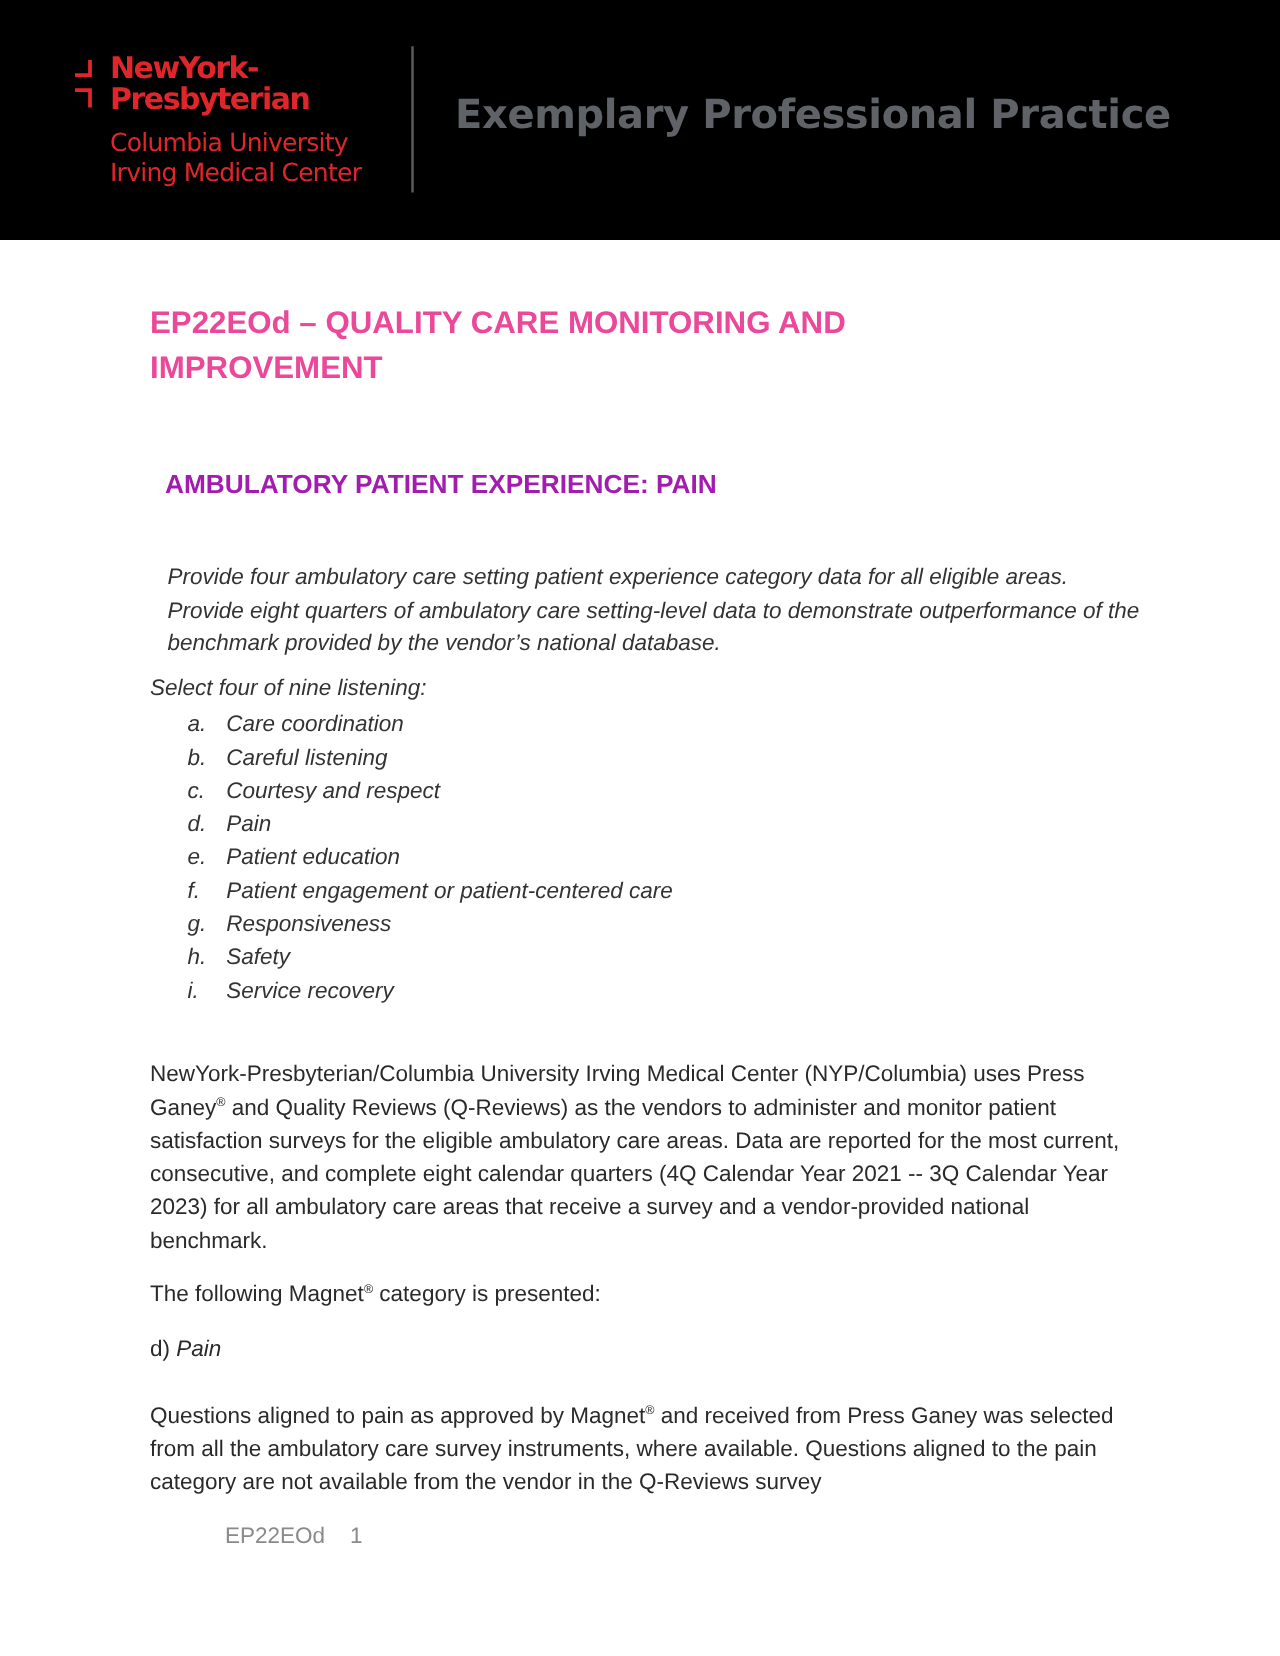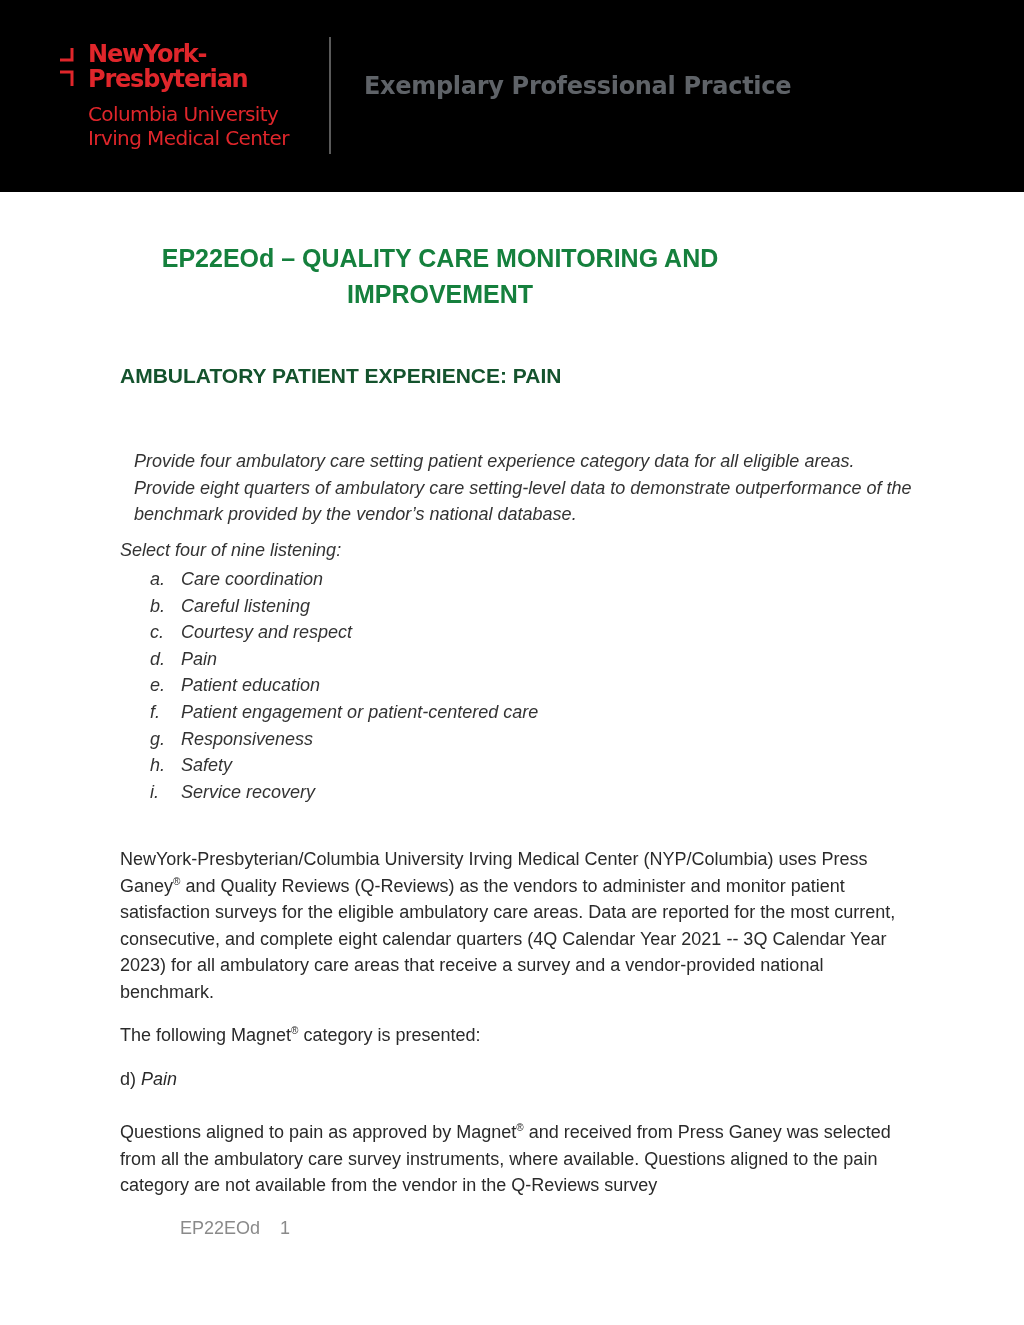--- a/index.html
+++ b/index.html
@@ -64,51 +64,50 @@
       width: 2px;
       height: 117px;
       background: #5a5a5a;
     }
     .header-title {
       position: absolute;
       left: 364px;
       top: 72px;
       font-family: "DejaVu Sans", sans-serif;
       font-weight: bold;
-      font-size: 24px;
+      font-size: 32px;
       letter-spacing: -0.3px;
       color: #5f6368;
       white-space: nowrap;
     }
     .content {
       position: absolute;
       left: 120px;
       top: 240px;
       width: 800px;
     }
     .doc-title {
       margin: 0;
       font-weight: bold;
       font-size: 25px;
       line-height: 36px;
-      color: #15803d;
+      color: #ec4899;
       position: absolute;
       top: 0;
       left: 0;
       width: 640px;
-      text-align: center;
     }
     .section-title {
       position: absolute;
       left: 0;
       top: 124px;
-      margin: 0;
+      margin: 12px;
       font-weight: bold;
       font-size: 21px;
-      color: #14532d;
+      color: #a21caf;
       white-space: nowrap;
     }
     .instructions {
       position: absolute;
       left: 0;
       top: 194px;
       width: 780px;
       font-style: italic;
       font-size: 18px;
       line-height: 26.5px;

